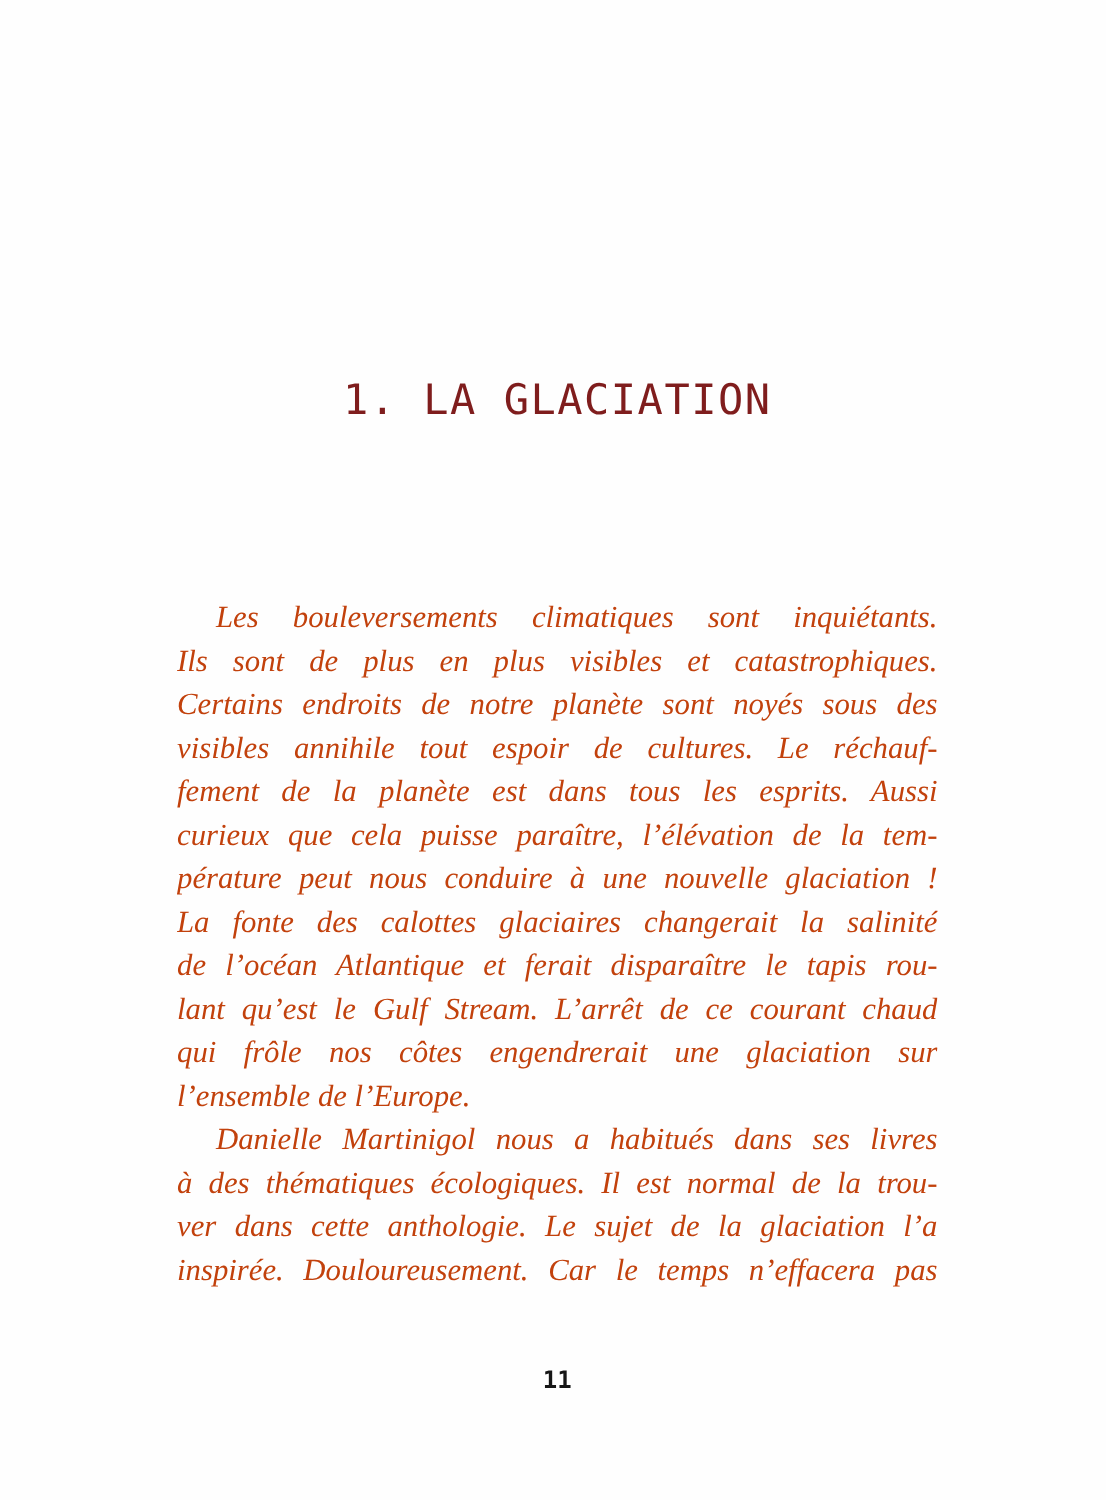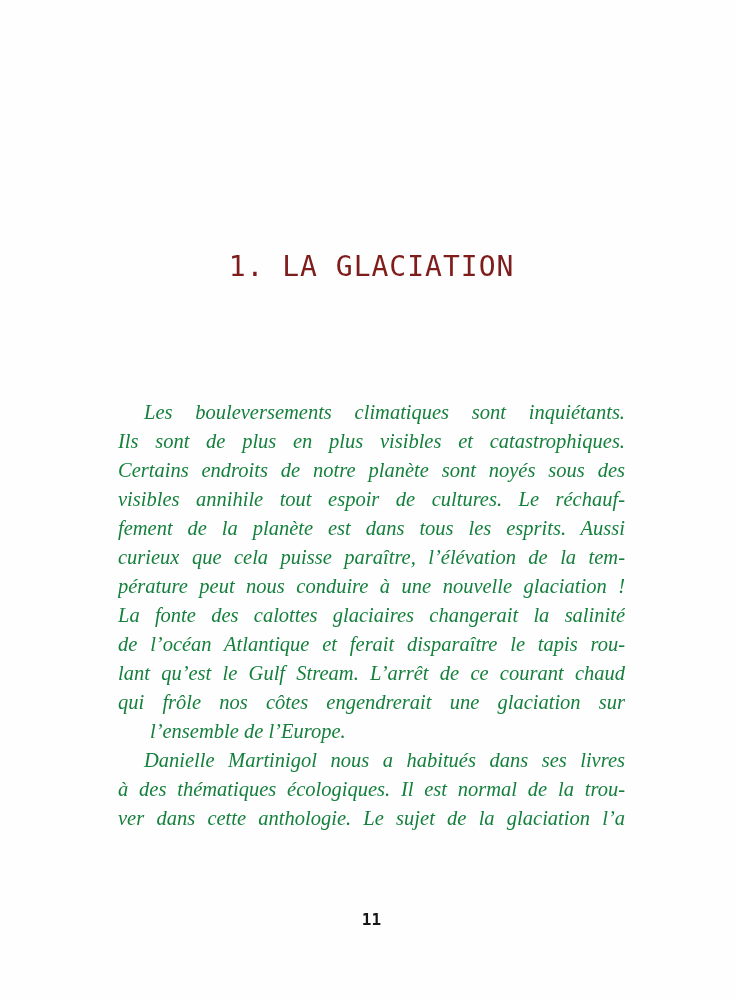--- a/index.html
+++ b/index.html
@@ -34,35 +34,34 @@
   }
   .body-text {
     position: absolute;
     top: 398px;
     left: 118px;
     width: 507px;
     font-family: "Liberation Serif", serif;
     font-style: italic;
     font-size: 20.5px;
     line-height: 29px;
-    color: #15803d;
+    color: #c2410c;
   }
   .line {
     text-align: justify;
     text-align-last: justify;
     height: 29px;
     overflow: hidden;
     white-space: nowrap;
   }
   .line.indent {
     text-indent: 26px;
   }
   .line.para-end {
     text-align-last: left;
-    margin-left: 32px;
   }
   .page-number {
     position: absolute;
     top: 910px;
     left: 118px;
     width: 507px;
     text-align: center;
     font-family: "DejaVu Sans Mono", "Liberation Mono", monospace;
     font-size: 16px;
     font-weight: 600;
@@ -88,18 +87,19 @@
       <div class="line">La fonte des calottes glaciaires changerait la salinité</div>
       <div class="line">de l’océan Atlantique et ferait disparaître le tapis rou-</div>
       <div class="line">lant qu’est le Gulf Stream. L’arrêt de ce courant chaud</div>
       <div class="line">qui frôle nos côtes engendrerait une glaciation sur</div>
       <div class="line para-end">l’ensemble de l’Europe.</div>
     </div>
     <div class="paragraph">
       <div class="line indent">Danielle Martinigol nous a habitués dans ses livres</div>
       <div class="line">à des thématiques écologiques. Il est normal de la trou-</div>
       <div class="line">ver dans cette anthologie. Le sujet de la glaciation l’a</div>
+      <div class="line">inspirée. Douloureusement. Car le temps n’effacera pas</div>
     </div>
   </div>
 
   <div class="page-number">11</div>
 
 </div>
 
 </body></html>

